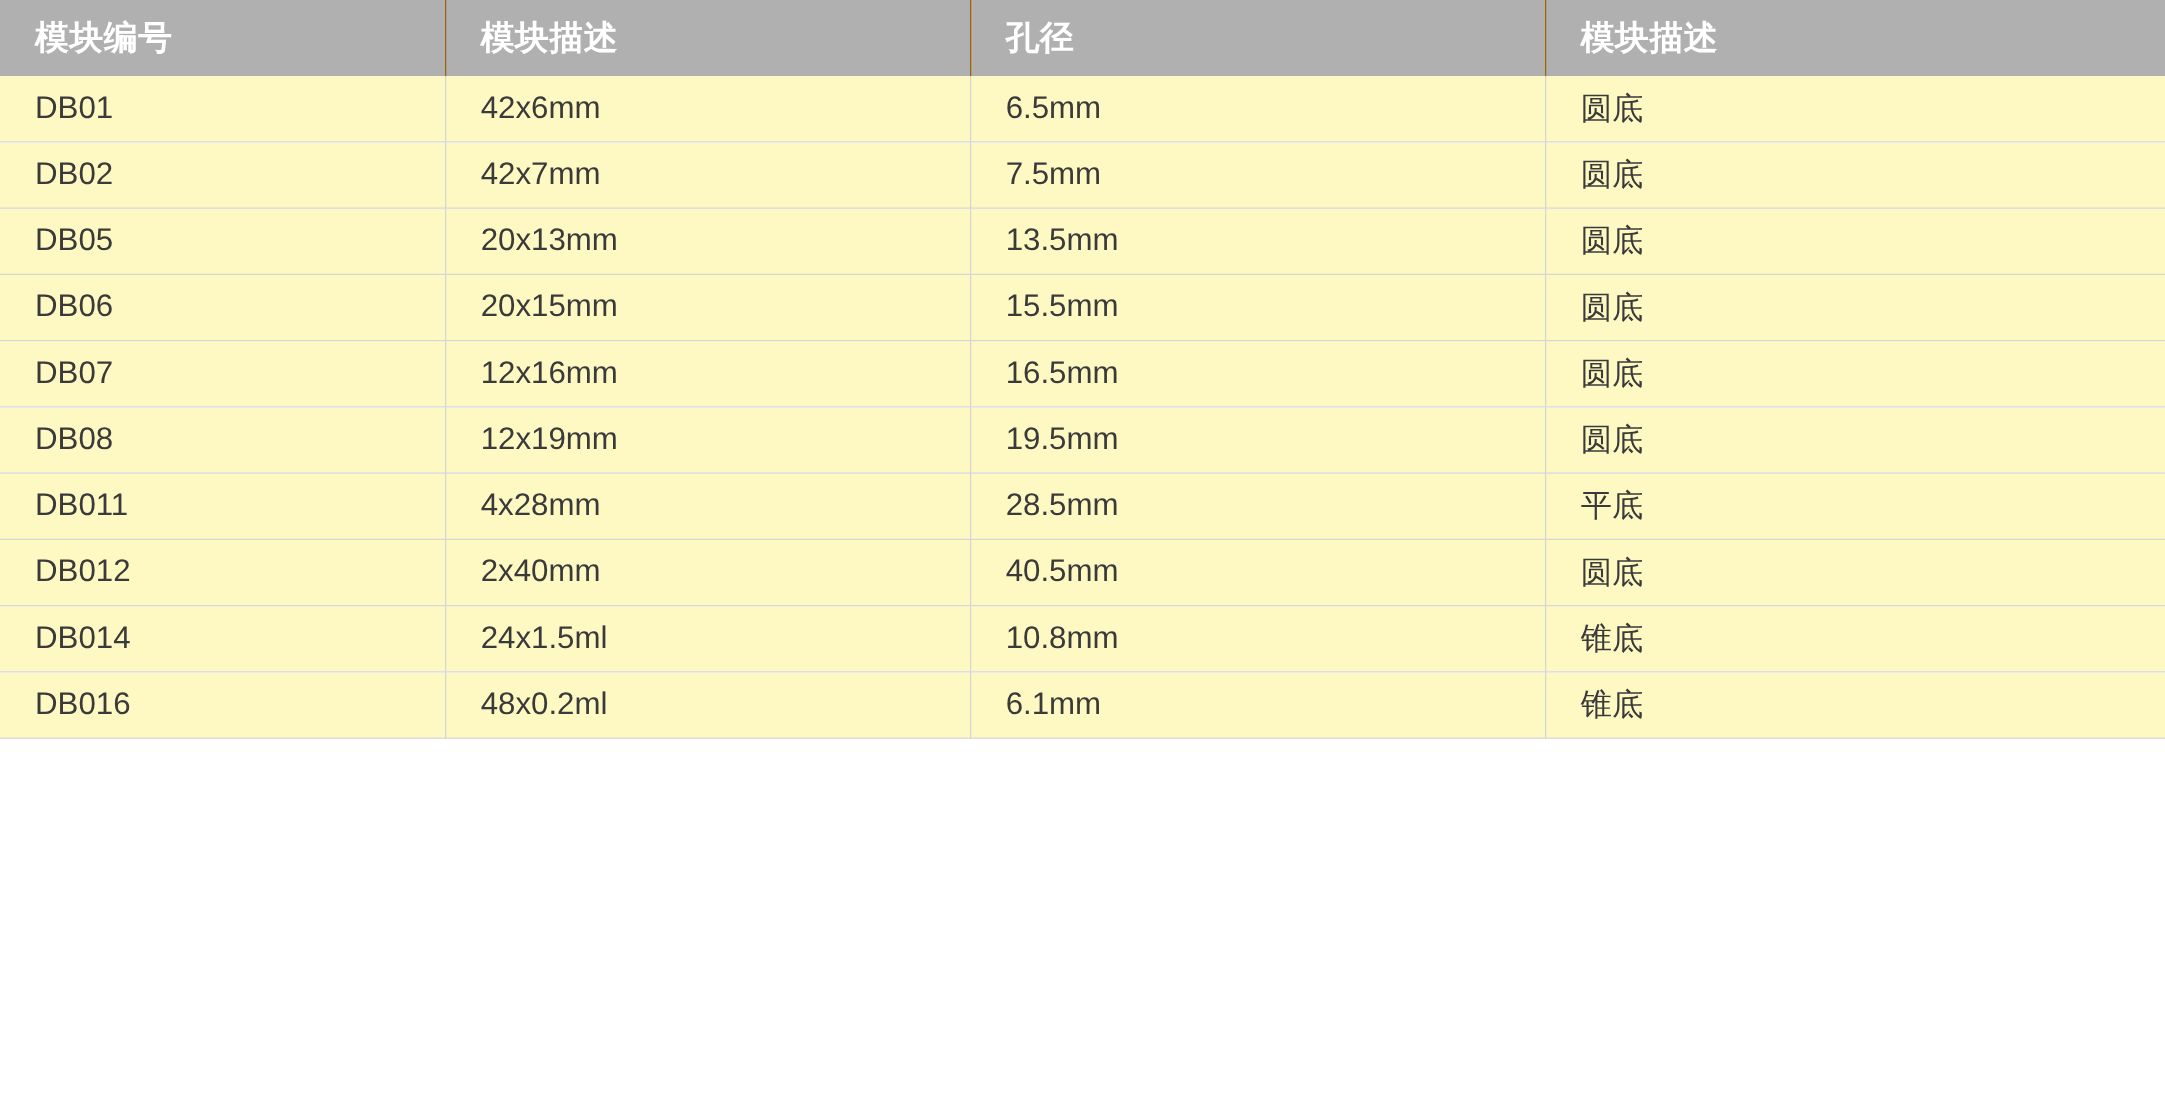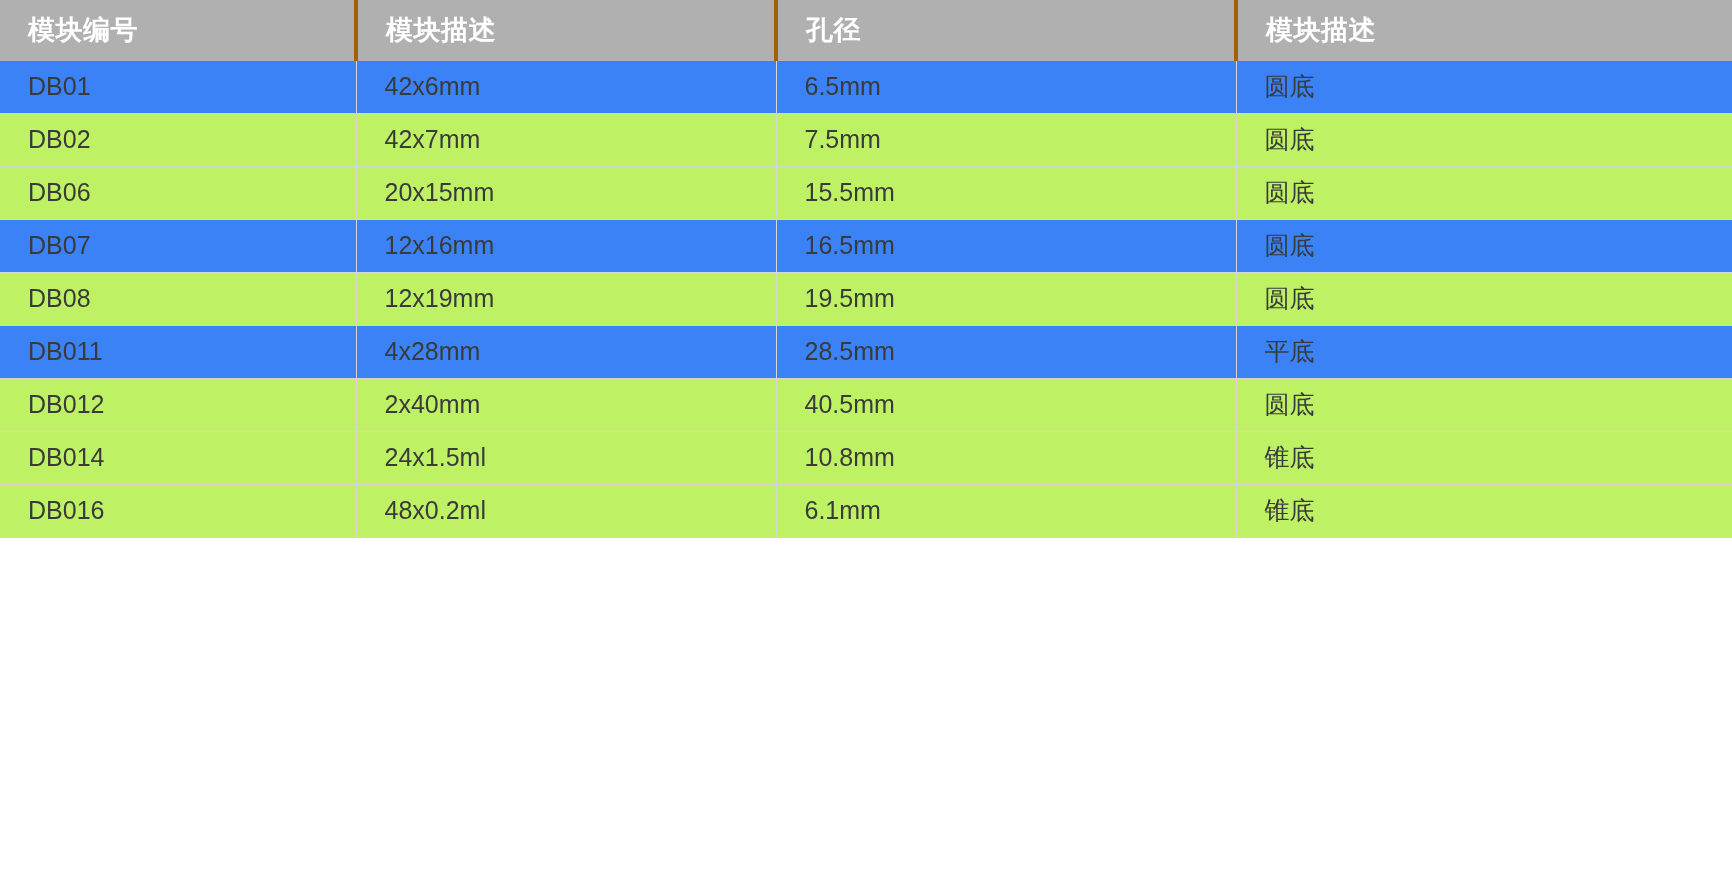--- a/index.html
+++ b/index.html
@@ -29,41 +29,41 @@
   table.spec-table col.c3 { width: 496px; }
 
   thead th {
     background: #b0b0b0;
     color: #ffffff;
     font-size: 27px;
     font-weight: bold;
     text-align: left;
     padding: 11px 0 12px 28px;
     height: 38px;
-    border-right: 4px solid #a16207;
+    border-right: 1px solid #a16207;
     vertical-align: middle;
     letter-spacing: 0.5px;
   }
   thead th:last-child { border-right: none; }
 
   tbody td {
     font-size: 25px;
     color: #3a3a3a;
     padding: 9px 0 10px 28px;
     border-bottom: 1px solid #d5d5d5;
     border-right: 1px solid #d5d5d5;
     vertical-align: middle;
     white-space: nowrap;
     overflow: hidden;
     text-overflow: ellipsis;
   }
   tbody td:last-child { border-right: none; }
 
-  tbody tr.odd td { background: #3b82f6; }
-  tbody tr.even td { background: #bef264; }
+  tbody tr.odd td { background: #fef9c3; }
+  tbody tr.even td { background: #fef9c3; }
 
   tbody tr:last-child td { border-bottom: 1px solid #d5d5d5; }
 </style>
 </head>
 <body>
 
 <div class="table-wrap">
   <table class="spec-table">
     <colgroup>
       <col class="c0">
@@ -83,20 +83,26 @@
       <tr class="odd">
         <td>DB01</td>
         <td>42x6mm</td>
         <td>6.5mm</td>
         <td>圆底</td>
       </tr>
       <tr class="even">
         <td>DB02</td>
         <td>42x7mm</td>
         <td>7.5mm</td>
+        <td>圆底</td>
+      </tr>
+      <tr class="odd">
+        <td>DB05</td>
+        <td>20x13mm</td>
+        <td>13.5mm</td>
         <td>圆底</td>
       </tr>
       <tr class="even">
         <td>DB06</td>
         <td>20x15mm</td>
         <td>15.5mm</td>
         <td>圆底</td>
       </tr>
       <tr class="odd">
         <td>DB07</td>

